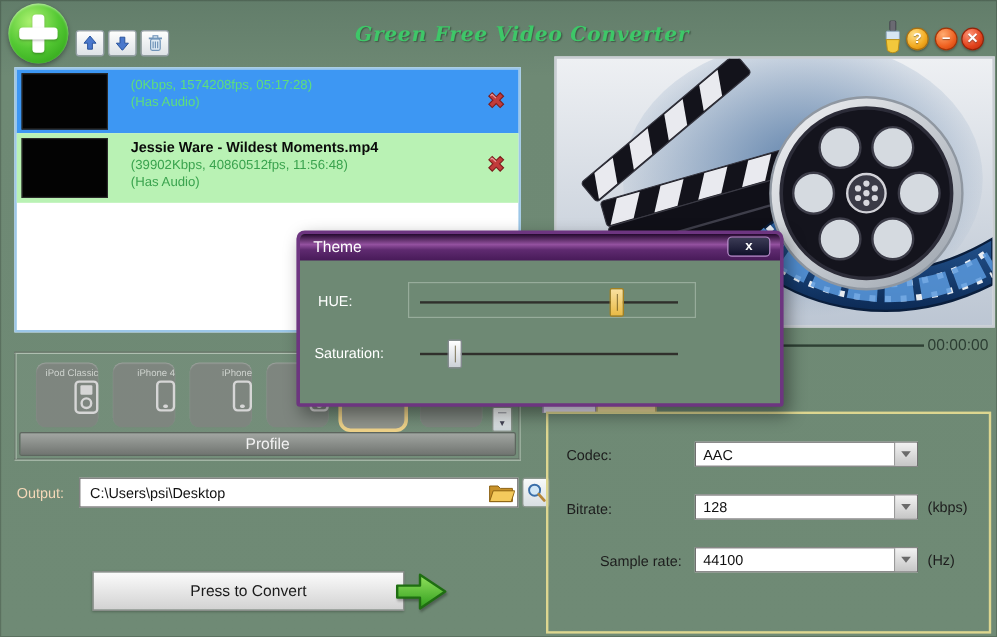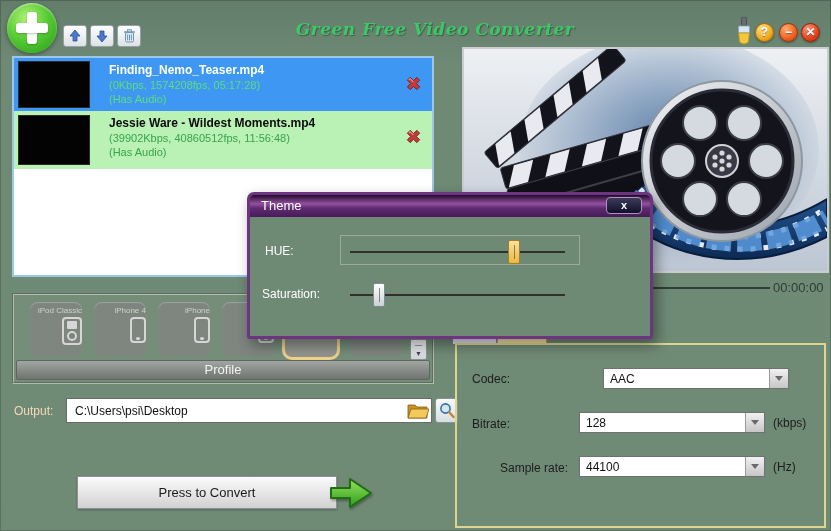--- a/index.html
+++ b/index.html
@@ -176,21 +176,20 @@
     <path d="M2.5 16 h11 l-1 9 q-4.5 4 -9 0 Z" fill="#f2c83c" stroke="#b98d14" stroke-width="0.8"></path>
   </svg>
   <div class="round-btn btn-help">?</div>
   <div class="round-btn btn-min">−</div>
   <div class="round-btn btn-close">✕</div>
 
   <div class="file-list">
     <div class="file-item fi-1">
       <div class="thumb"></div>
       <div class="fi-text">
-        <div class="fi-name">Finding_Nemo_Teaser.mp4</div>
         <div class="fi-info">(0Kbps, 1574208fps, 05:17:28)</div>
         <div class="fi-audio">(Has Audio)</div>
       </div>
       <svg class="del-x" viewBox="0 0 18 18">
         <path d="M2.5 5.5 L5.5 2.5 L9 6 L12.5 2.5 L15.5 5.5 L12 9 L15.5 12.5 L12.5 15.5 L9 12 L5.5 15.5 L2.5 12.5 L6 9 Z" fill="#c23b3b" stroke="#7e1e1e" stroke-width="1"></path>
         <path d="M4 5.2 L5.3 3.9 L8.8 7.2" fill="none" stroke="#e99a9a" stroke-width="1.1"></path>
       </svg>
     </div>
     <div class="file-item fi-2">
       <div class="thumb"></div>
@@ -336,21 +335,21 @@
           <stop offset="1" stop-color="#2f9d1c"></stop>
     </linearGradient>
       </defs>
     <path d="M3 13 h19 v-9 l21 14 -21 14 v-9 h-19 Z" fill="url(#agr)" stroke="#1f6e12" stroke-width="2" stroke-linejoin="round"></path>
   </svg>
 
   <div class="tab-sliver-a"></div>
   <div class="tab-sliver-b"></div>
   <div class="settings-panel">
     <div class="set-label" style="left:15px; top:27px;">Codec:</div>
-    <div class="select" style="left:122px; top:23px;margin-left:24px;">
+    <div class="select" style="left:122px; top:23px;">
       <span class="select-value">AAC</span>
       <span class="select-btn">
           <span class="select-arrow"></span>
         </span>
     </div>
 
     <div class="set-label" style="left:15px; top:72px;">Bitrate:</div>
     <div class="select" style="left:122px; top:67px;">
       <span class="select-value">128</span>
       <span class="select-btn">

